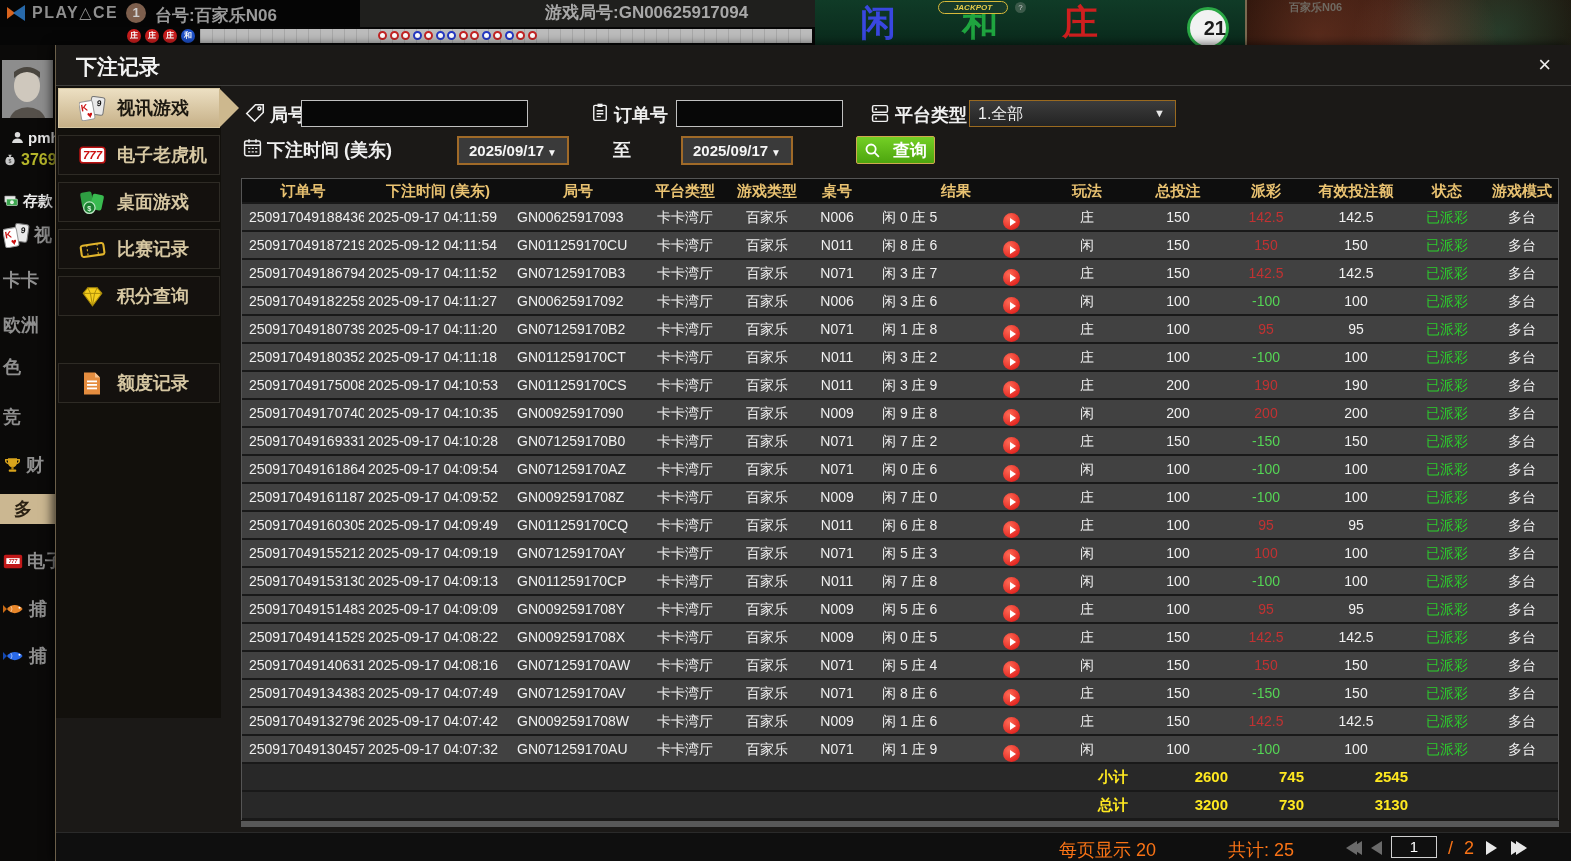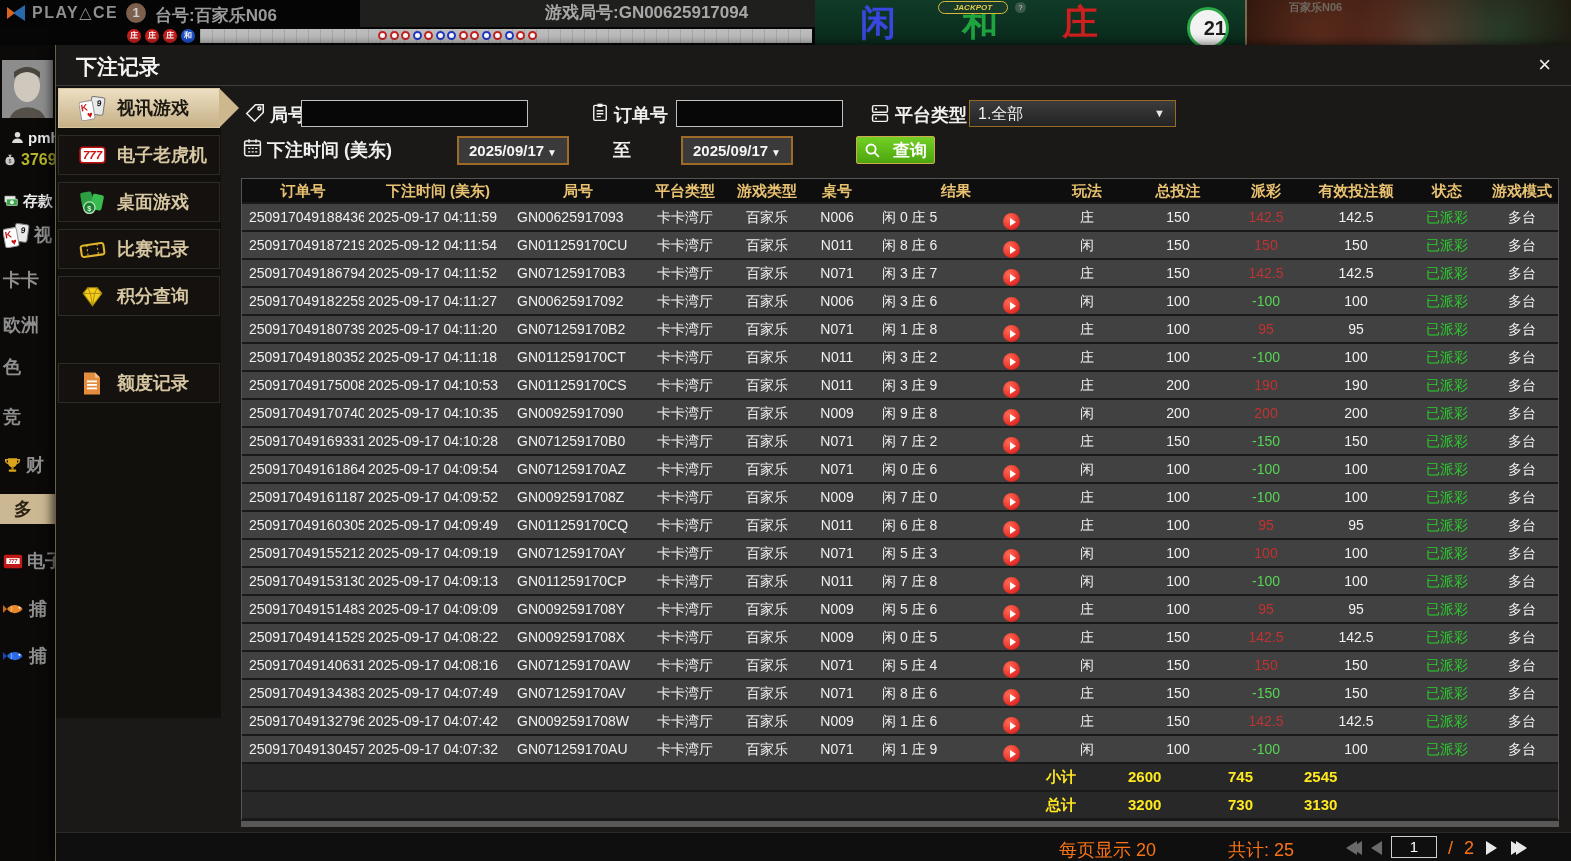--- a/index.html
+++ b/index.html
@@ -104,21 +104,21 @@
 .pl7{padding-left:7px}.pl4{padding-left:4px}.pl5{padding-left:5px}
 .c-result{display:flex;align-items:flex-end;padding-left:16px}
 .result-text{width:95px}
 .play{width:17px;height:17px;border-radius:50%;margin-left:26px;cursor:pointer;
   background:radial-gradient(circle at 35% 30%,#ff6a55,#d90f0f);display:flex;align-items:center;justify-content:center}
 .play::after{content:"";width:0;height:0;border-left:6px solid #fff;
   border-top:4px solid transparent;border-bottom:4px solid transparent;margin-left:2px}
 .pay-pos{color:#c13232}.pay-neg{color:#55d555}
 .c-status{color:#2ccc2c}
 .sumrow{background:#282828;height:28px;line-height:26px;font-size:15px;font-weight:bold;color:#ffe920}
-.sumrow>div{border-bottom:2px solid #191919;text-align:left}
+.sumrow>div{border-bottom:2px solid #191919;text-align:right}
 #scrollstrip{position:absolute;left:185px;top:776px;width:1318px;height:6px;background:#585858;cursor:pointer}
 
 
 #m-footer{position:absolute;left:0;top:787px;width:100%;height:29px;background:#0f0f0f;border-top:1px solid #2a2a2a}
 .ft{position:absolute;top:5px;color:#f97316;font-size:18px}
 .pg-tri{position:absolute;top:8px;width:0;height:0;border-top:7px solid transparent;
   border-bottom:7px solid transparent;cursor:pointer}
 .pg-l{border-right:11px solid #6a6a6a}
 .pg-r{border-left:11px solid #e8e8e8}
 #pg-box{position:absolute;left:1335px;top:3px;width:46px;height:22px;border:1px solid #d0d0d0;

